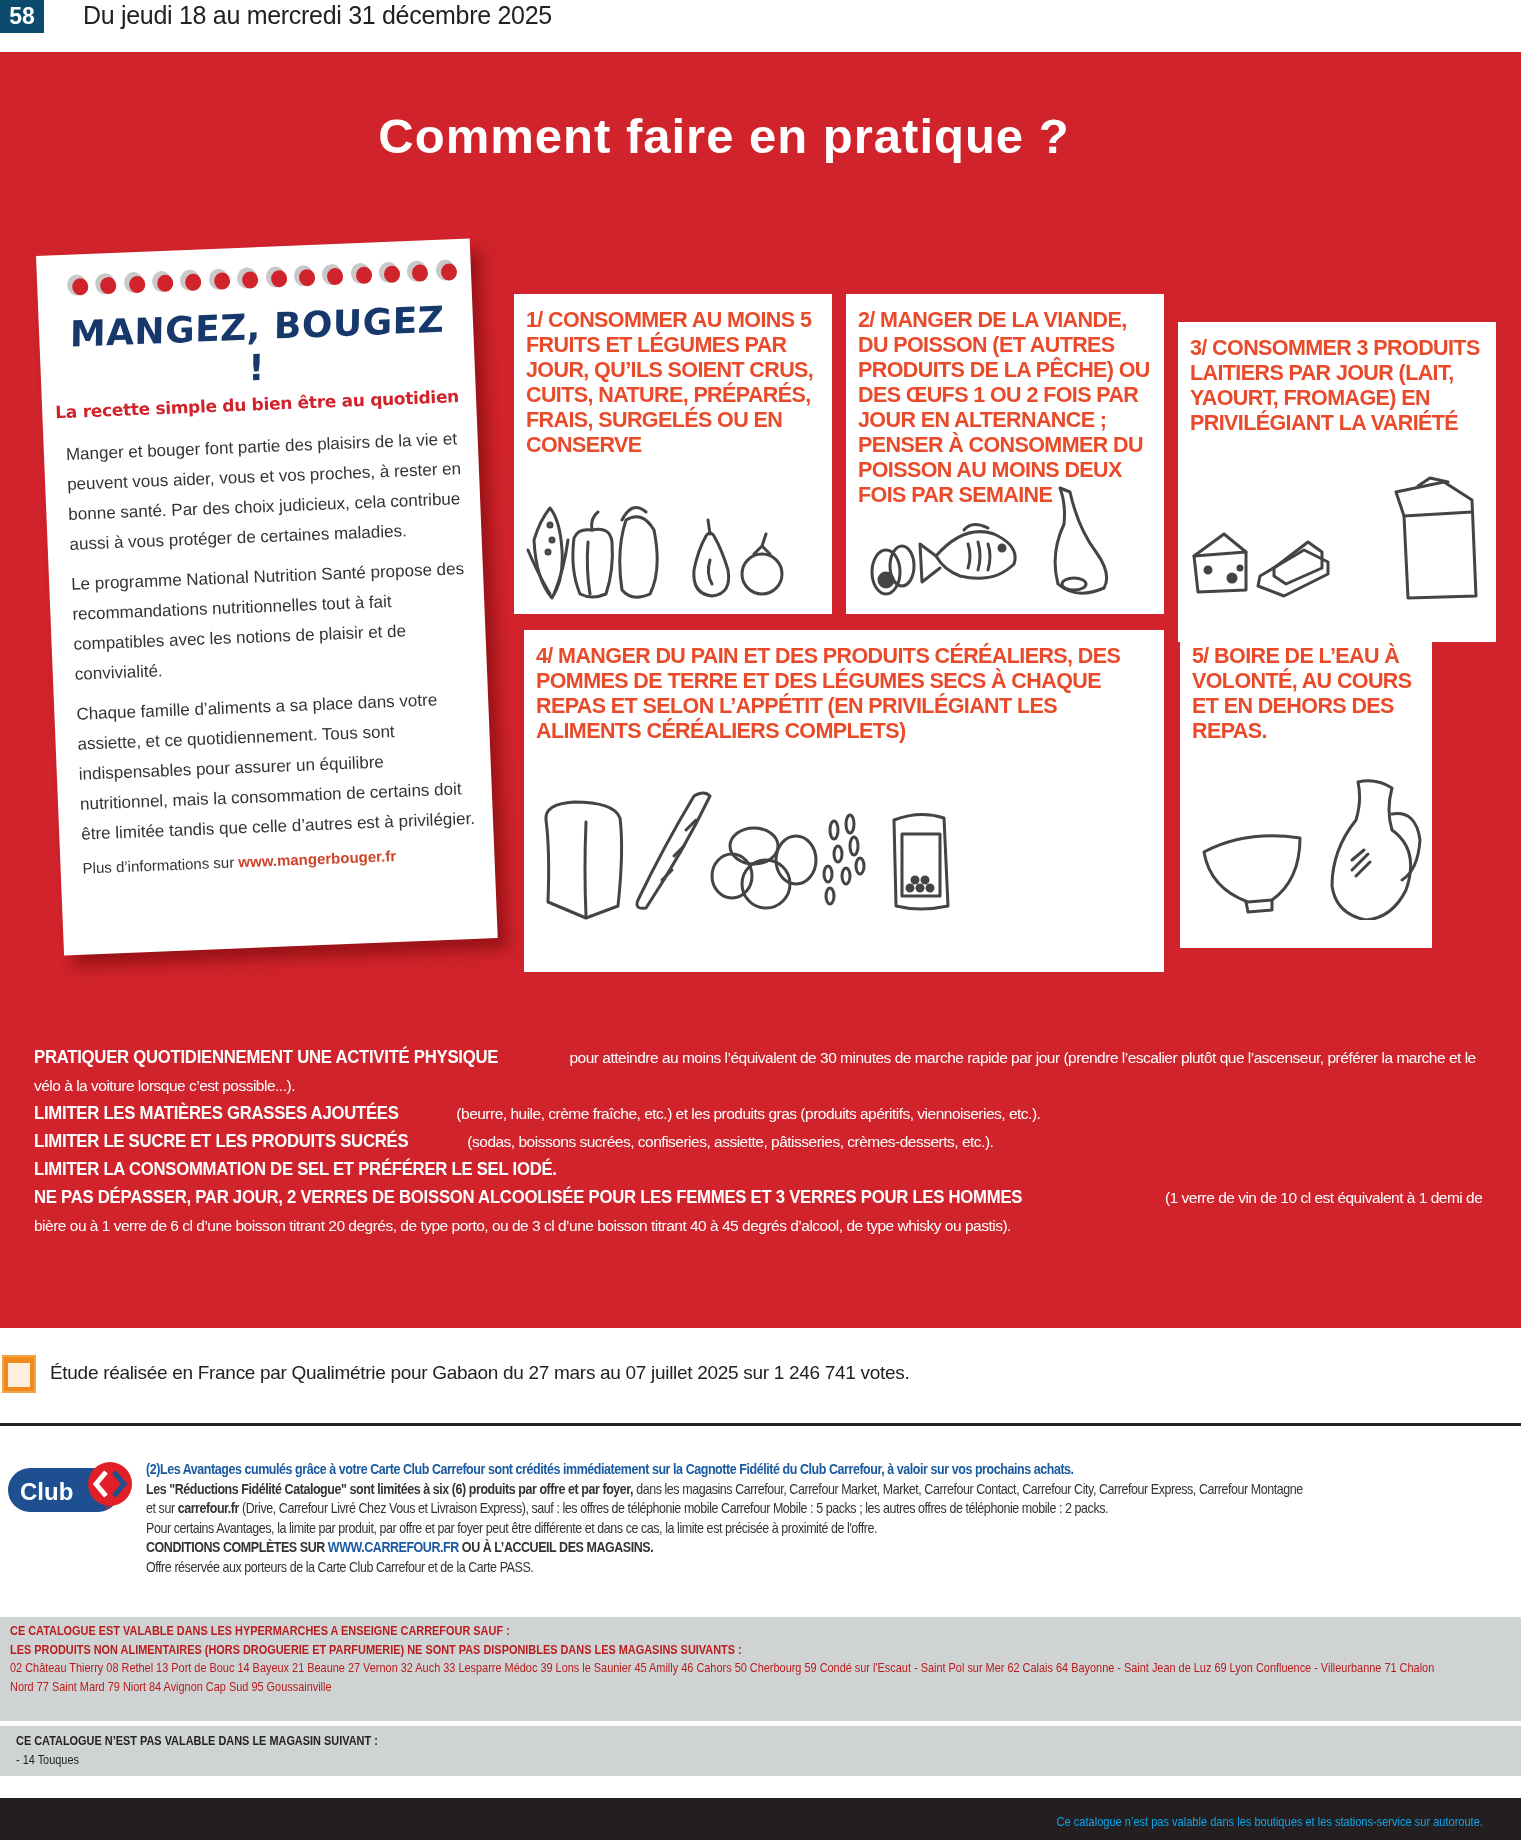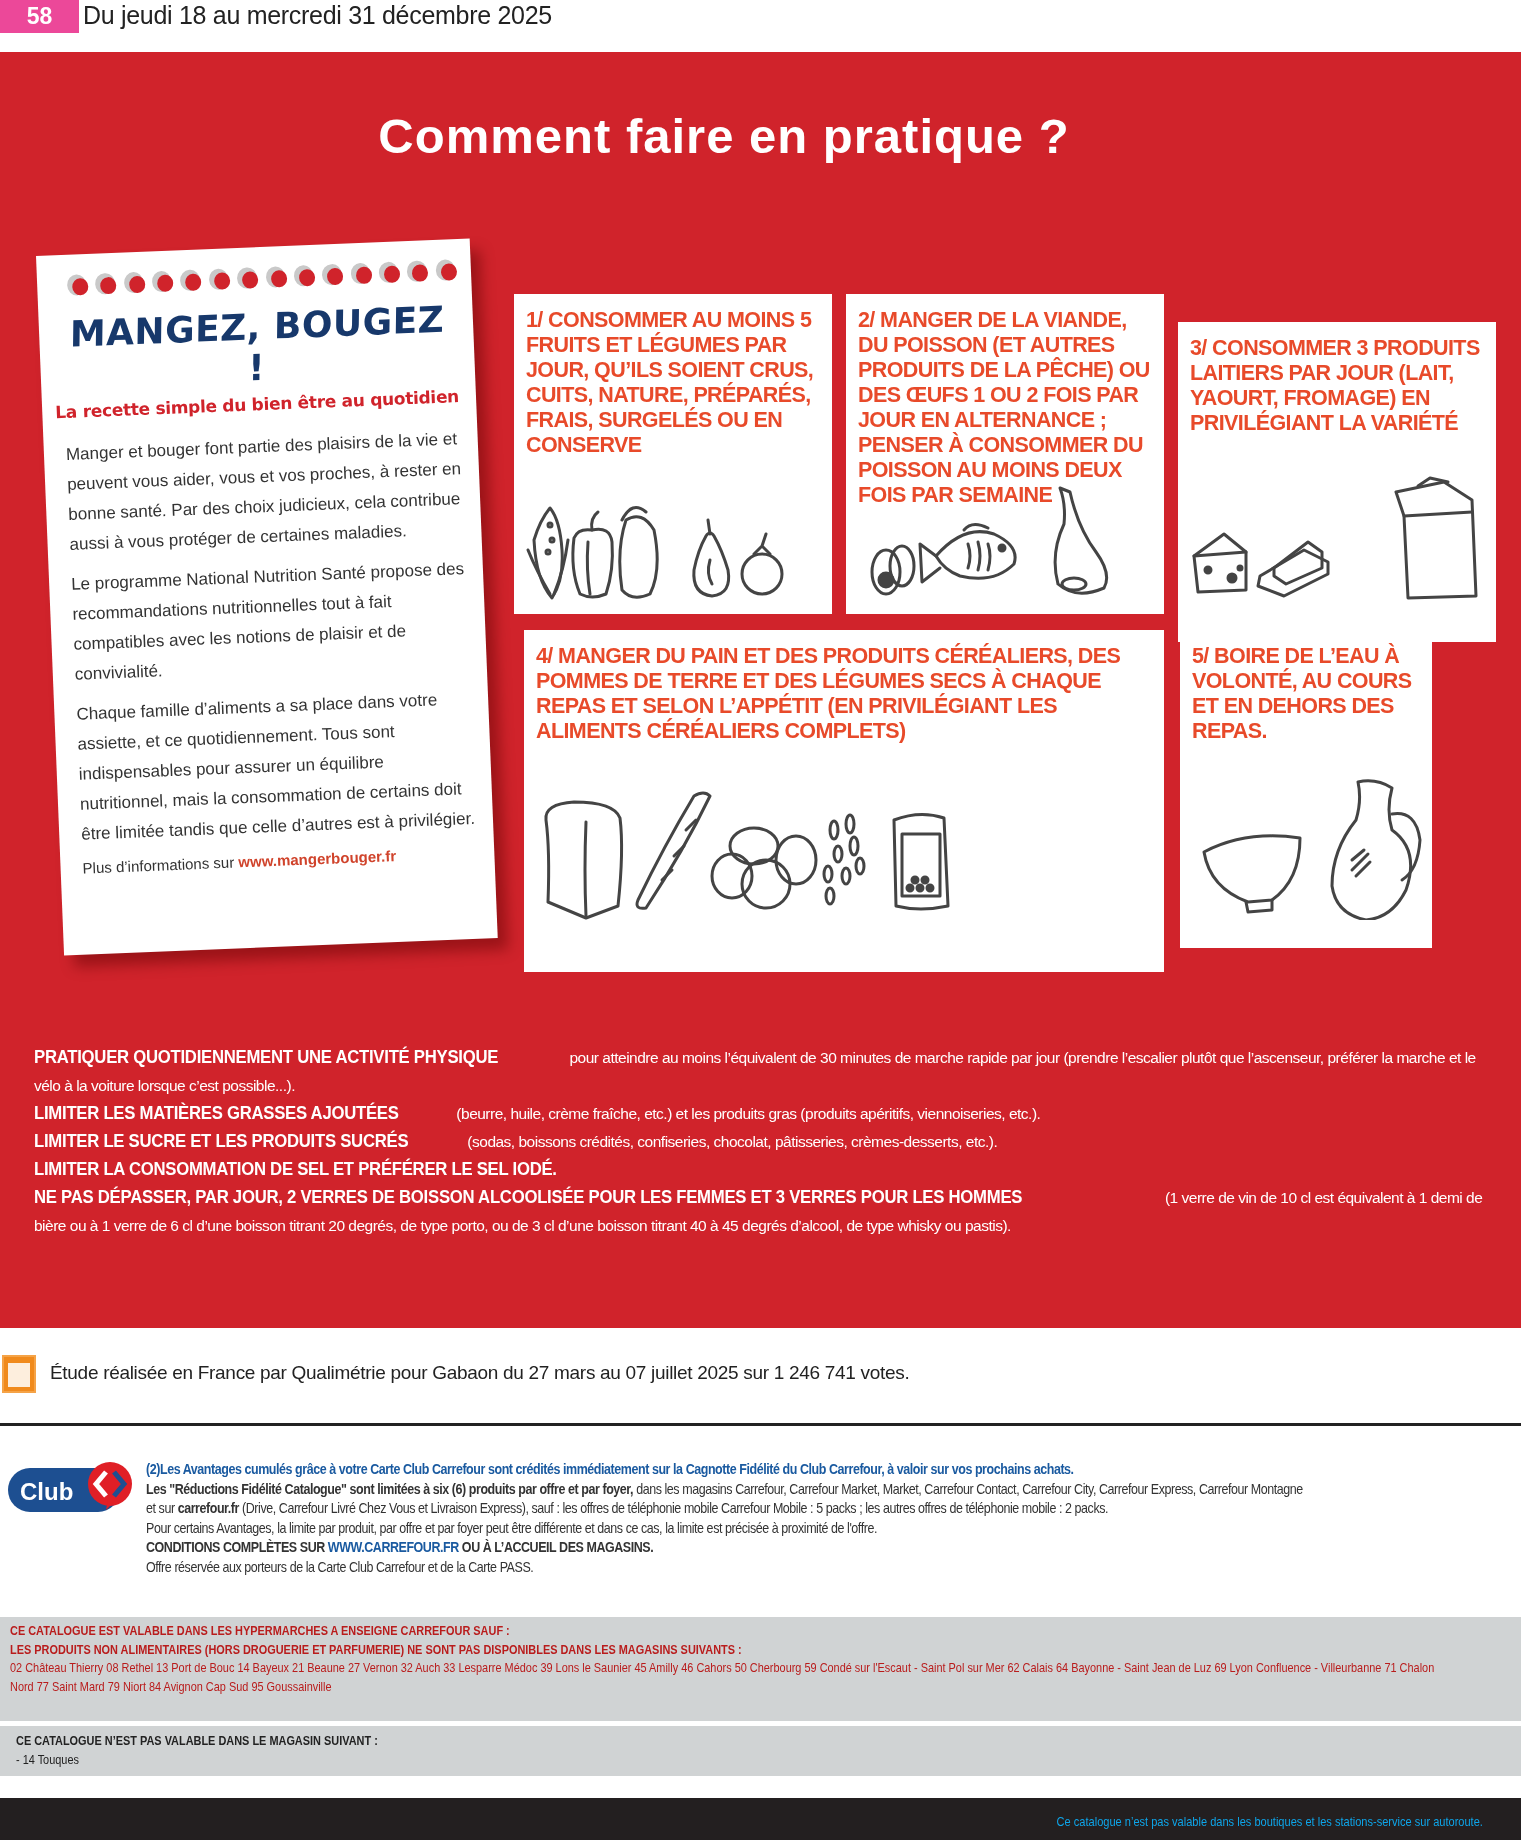--- a/index.html
+++ b/index.html
@@ -1,20 +1,20 @@
 <!DOCTYPE html>
 <html><head>
 <meta charset="utf-8">
 <style>
   * { box-sizing: border-box; margin: 0; padding: 0; }
   html, body { width: 1521px; height: 1840px; background: #ffffff; overflow: hidden; }
   body { position: relative; font-family: "Liberation Sans", sans-serif; color: #222; }
 
   
-  .page-num { position: absolute; left: 0; top: 0; width: 79px; height: 33px; background: #ec4899; color: #fff;
+  .page-num { position: absolute; left: 0; top: 0; width: 44px; height: 33px; background: #0c4a6e; color: #fff;
     font: bold 23px "Liberation Sans", sans-serif; display: flex; align-items: center; justify-content: center; }
   .date-title { position: absolute; left: 83px; top: 1px; font: 25px "Liberation Sans", sans-serif; color: #222; letter-spacing: -0.3px; }
 
   
   .red-panel { position: absolute; left: 0; top: 52px; width: 1521px; height: 1276px; background: #d0232b; }
   .main-title { position: absolute; left: 0; top: 56px; width: 1448px; text-align: center; color: #fff;
     font: bold 49px "Liberation Sans", sans-serif; letter-spacing: 1px; }
 
   
   .note { position: absolute; left: 36px; top: 256px; width: 434px; height: 700px; background: #fff;
@@ -238,21 +238,21 @@
         <path d="M162 12 Q180 8 196 18 Q190 40 196 60 Q224 80 210 120 Q196 148 170 150 Q140 144 136 116 Q136 80 160 50 Q166 30 162 12Z"></path>
         <path d="M196 44 Q220 40 224 70 Q222 100 206 110"></path>
         <path d="M156 90 L168 80 M156 100 L172 84 M160 106 L174 92"></path>
       </g>
   </svg>
 </div>
 
 <div class="recs">
   <div class="rec"><b>PRATIQUER QUOTIDIENNEMENT UNE ACTIVITÉ PHYSIQUE</b><span class="detail">pour atteindre au moins l’équivalent de 30 minutes de marche rapide par jour (prendre l’escalier plutôt que l’ascenseur, préférer la marche et le vélo à la voiture lorsque c’est possible...).</span></div>
   <div class="rec"><b>LIMITER LES MATIÈRES GRASSES AJOUTÉES</b><span class="detail">(beurre, huile, crème fraîche, etc.) et les produits gras (produits apéritifs, viennoiseries, etc.).</span></div>
-  <div class="rec"><b>LIMITER LE SUCRE ET LES PRODUITS SUCRÉS</b><span class="detail">(sodas, boissons crédités, confiseries, chocolat, pâtisseries, crèmes-desserts, etc.).</span></div>
+  <div class="rec"><b>LIMITER LE SUCRE ET LES PRODUITS SUCRÉS</b><span class="detail">(sodas, boissons sucrées, confiseries, assiette, pâtisseries, crèmes-desserts, etc.).</span></div>
   <div class="rec"><b>LIMITER LA CONSOMMATION DE SEL ET PRÉFÉRER LE SEL IODÉ.</b><span class="detail"></span></div>
   <div class="rec"><b>NE PAS DÉPASSER, PAR JOUR, 2 VERRES DE BOISSON ALCOOLISÉE POUR LES FEMMES ET 3 VERRES POUR LES HOMMES</b><span class="detail">(1 verre de vin de 10 cl est équivalent à 1 demi de bière ou à 1 verre de 6 cl d’une boisson titrant 20 degrés, de type porto, ou de 3 cl d’une boisson titrant 40 à 45 degrés d’alcool, de type whisky ou pastis).</span></div>
 </div>
 
 <div class="study-icon"></div>
 <div class="study-text">Étude réalisée en France par Qualimétrie pour Gabaon du 27 mars au 07 juillet 2025 sur 1 246 741 votes.</div>
 <div class="hr"></div>
 
 <div class="club-logo">
   <svg width="132" height="56" viewBox="0 0 132 56">

